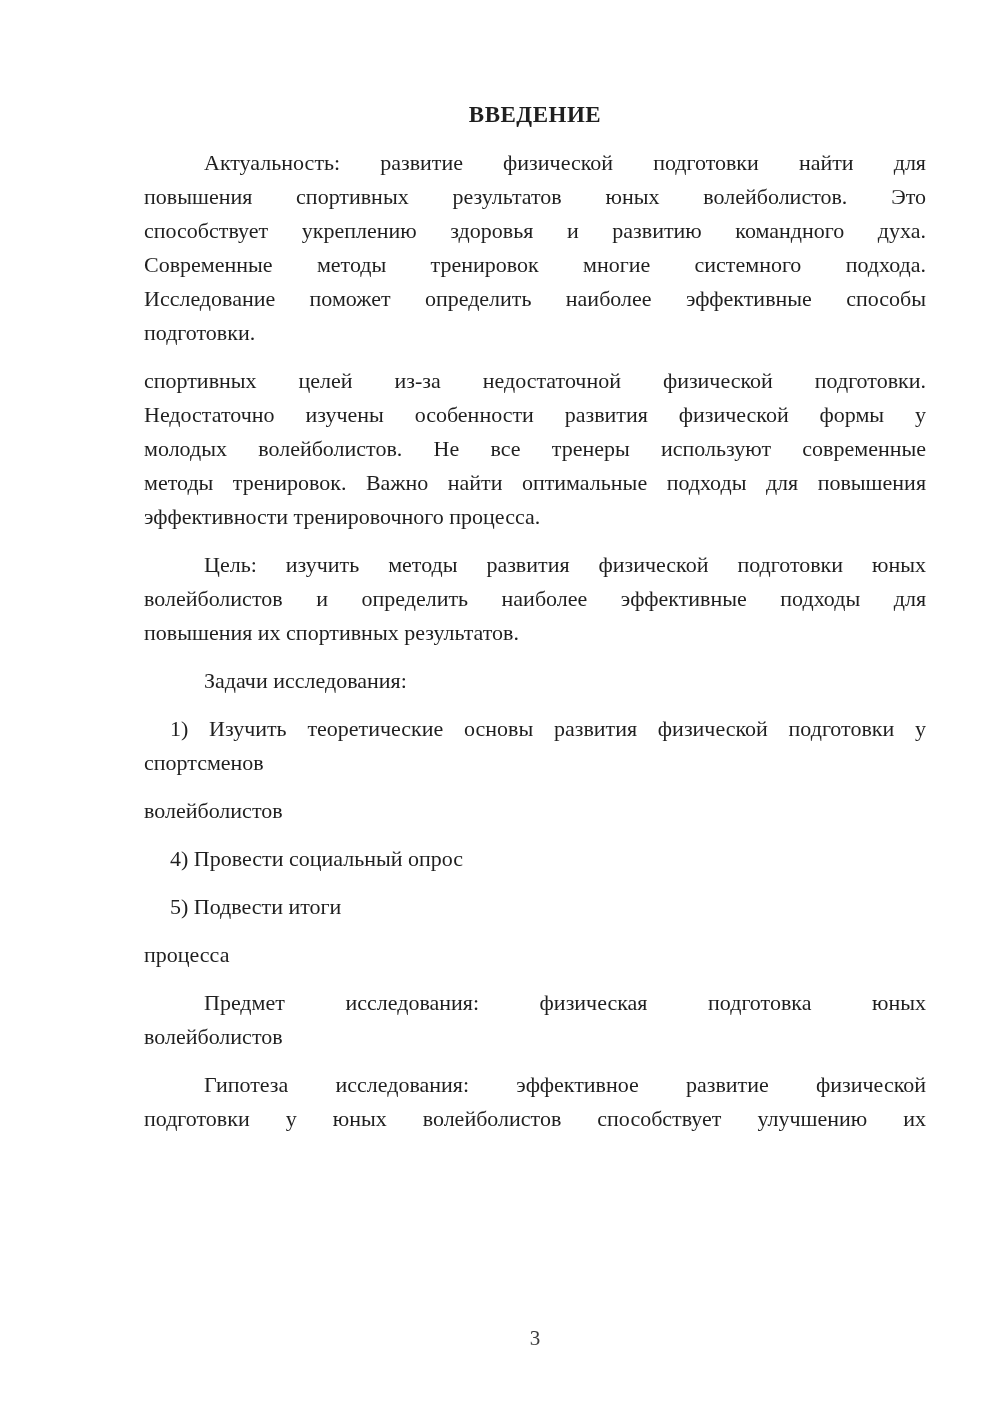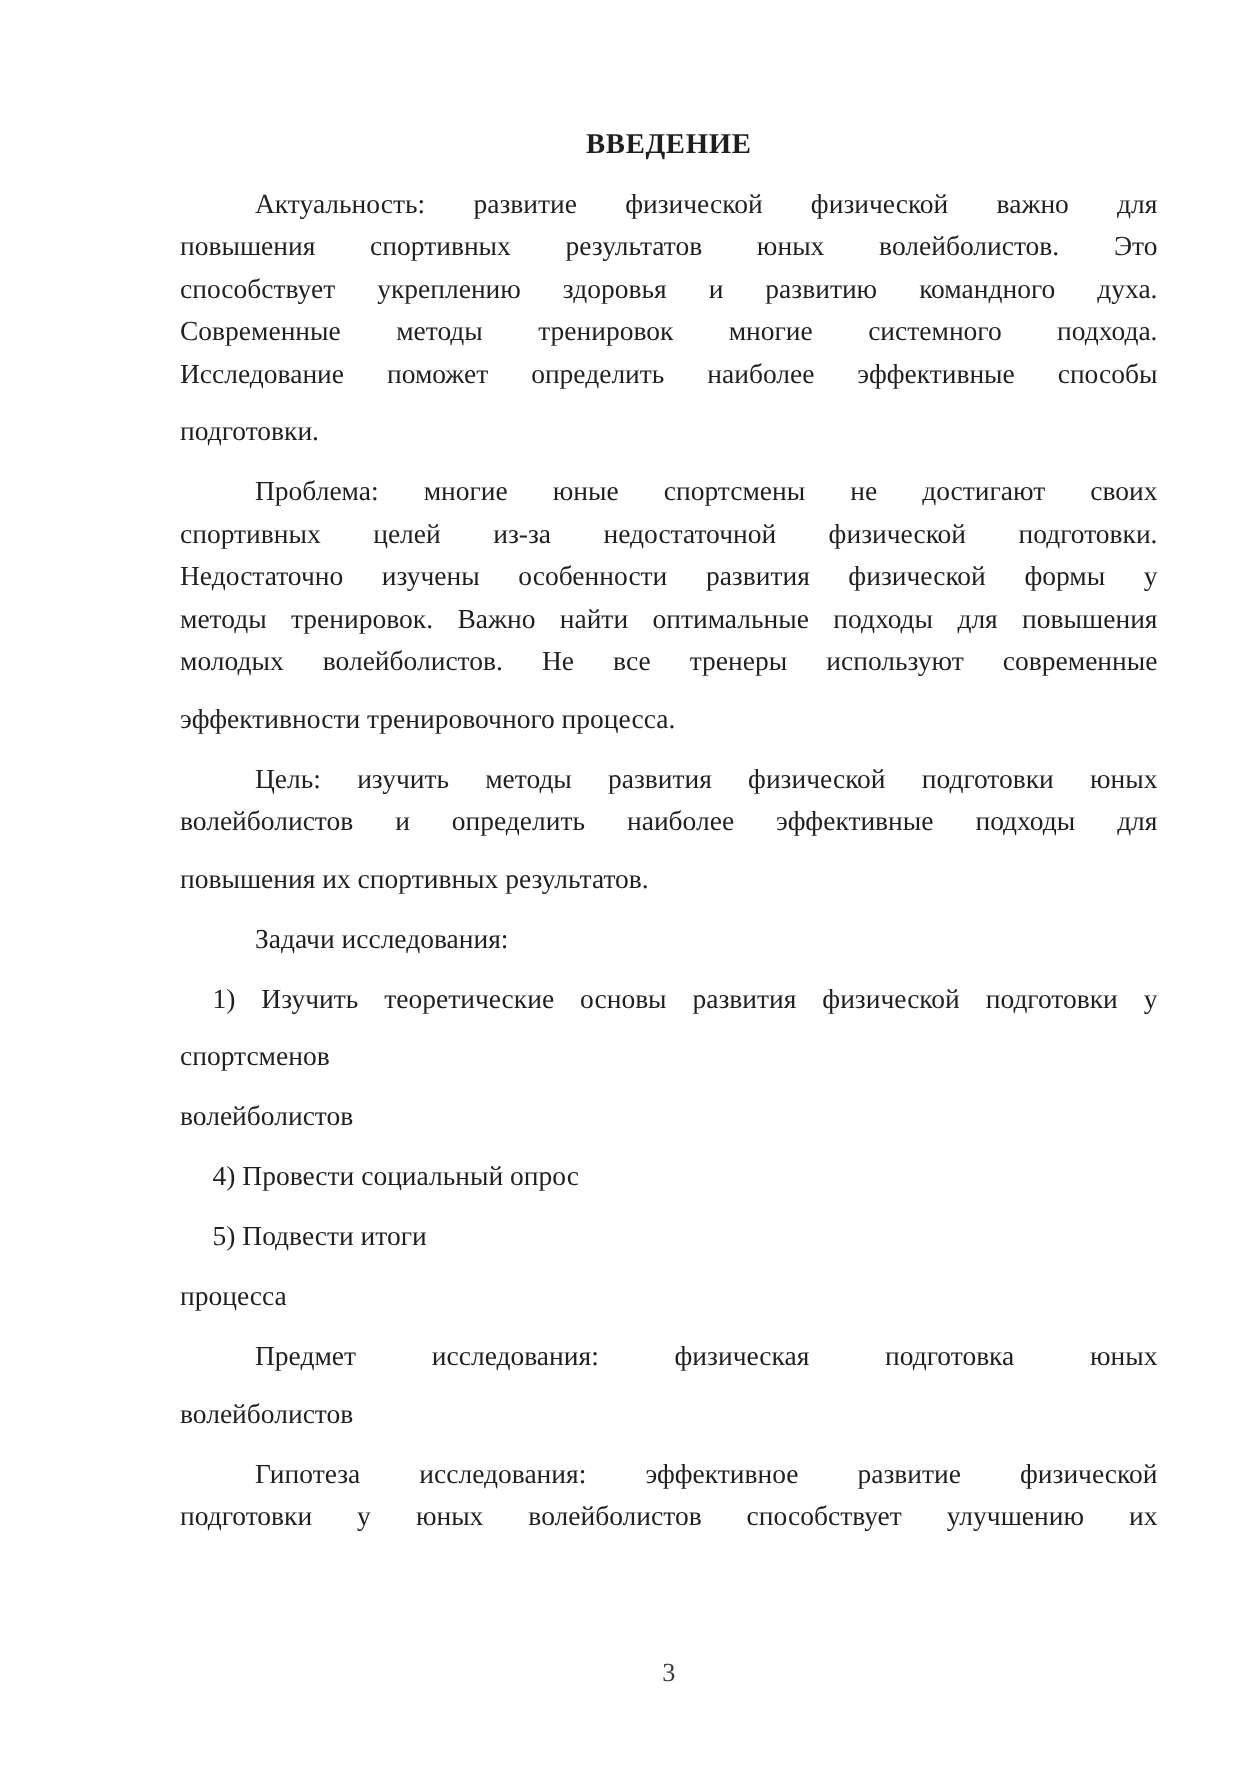--- a/index.html
+++ b/index.html
@@ -31,21 +31,20 @@
   .para {
     margin: 0 0 14px 0;
   }
   .line {
     text-align: justify;
     text-align-last: justify;
     white-space: normal;
   }
   .line.last {
     text-align-last: left;
-    margin-top: 12px;
   }
   .para.body .line.first { text-indent: 60px; }
   .para.list .line.first { text-indent: 26px; }
   .page-number {
     position: absolute;
     top: 1324px;
     left: 144px;
     width: 782px;
     text-align: center;
     font-size: 21px;
@@ -54,33 +53,32 @@
   }
 </style>
 </head>
 <body>
 
 <div class="page">
   <h1 class="doc-title">ВВЕДЕНИЕ</h1>
 
   <div>
       <div class="para body">
-        <div class="line first">Актуальность: развитие физической физической важно для</div>
+        <div class="line first">Актуальность: развитие физической подготовки найти для</div>
         <div class="line">повышения спортивных результатов юных волейболистов. Это</div>
         <div class="line">способствует укреплению здоровья и развитию командного духа.</div>
         <div class="line">Современные методы тренировок многие системного подхода.</div>
         <div class="line">Исследование поможет определить наиболее эффективные способы</div>
         <div class="line last">подготовки.</div>
       </div>
       <div class="para body">
-        <div class="line first">Проблема: многие юные спортсмены не достигают своих</div>
         <div class="line">спортивных целей из-за недостаточной физической подготовки.</div>
         <div class="line">Недостаточно изучены особенности развития физической формы у</div>
+        <div class="line">молодых волейболистов. Не все тренеры используют современные</div>
         <div class="line">методы тренировок. Важно найти оптимальные подходы для повышения</div>
-        <div class="line">молодых волейболистов. Не все тренеры используют современные</div>
         <div class="line last">эффективности тренировочного процесса.</div>
       </div>
       <div class="para body">
         <div class="line first">Цель: изучить методы развития физической подготовки юных</div>
         <div class="line">волейболистов и определить наиболее эффективные подходы для</div>
         <div class="line last">повышения их спортивных результатов.</div>
       </div>
       <div class="para body">
         <div class="line first last">Задачи исследования:</div>
       </div>

